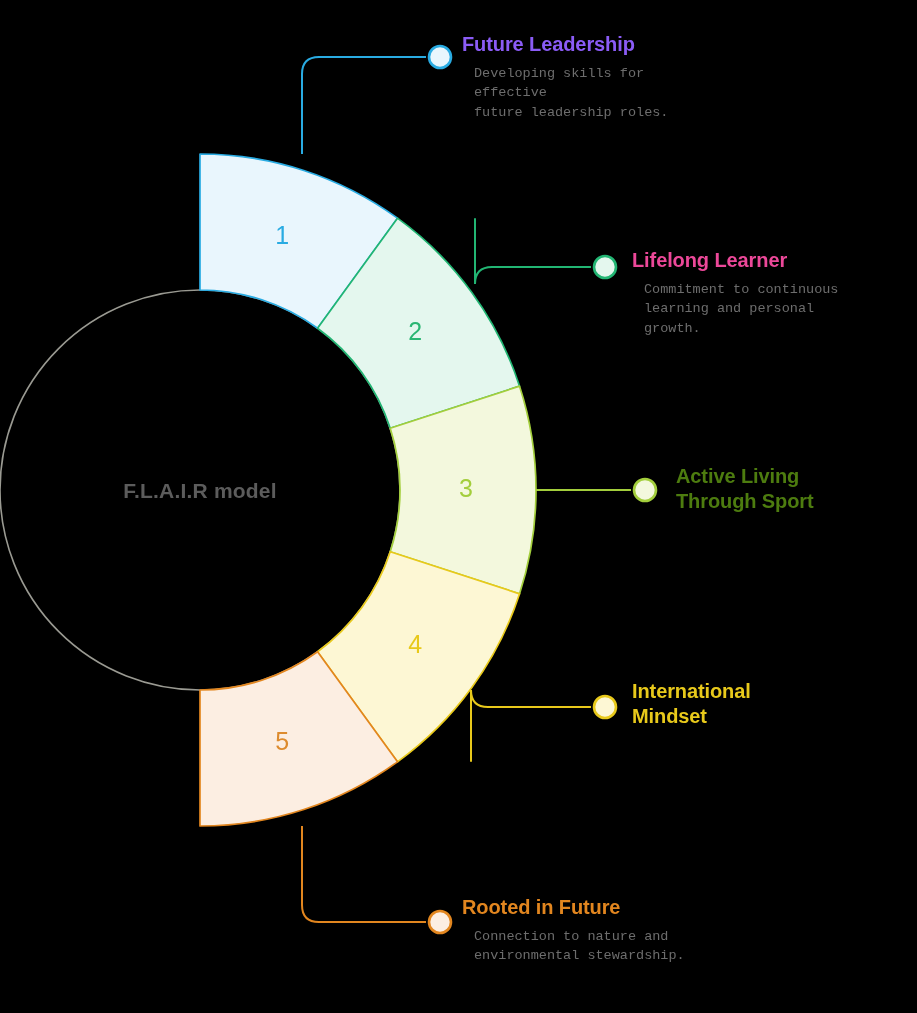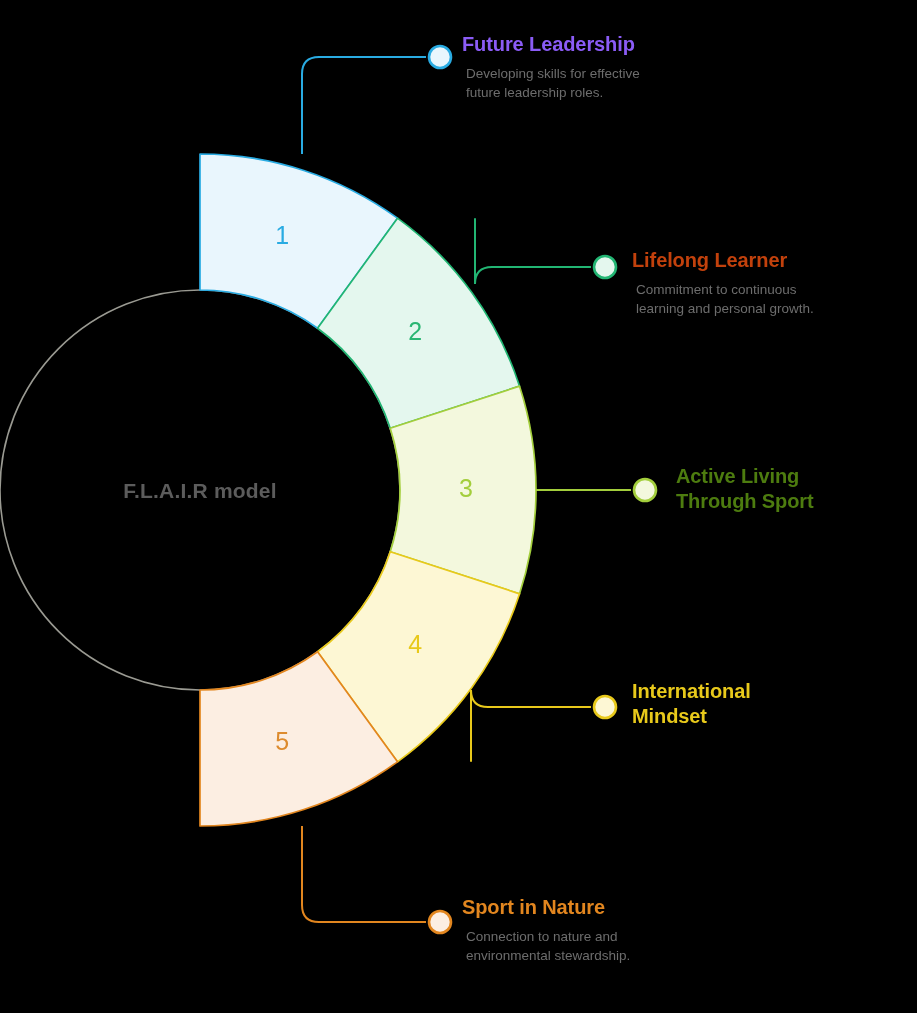--- a/index.html
+++ b/index.html
@@ -51,26 +51,26 @@
   .callout-title {
     font-family: "Liberation Sans", sans-serif;
     font-size: 20px;
     font-weight: 700;
     line-height: 1.24;
     letter-spacing: -0.1px;
     margin: 0;
     white-space: pre-line;
   }
   .callout-desc {
-    font-family: Liberation Sans, sans-serif;
+    font-family: Liberation Mono, monospace;
     font-size: 13.5px;
     font-weight: 400;
     line-height: 1.44;
     color: #6d6d6d;
-    margin: 7px 0 0 4px;
+    margin: 7px 0 0 12px;
     white-space: pre-line;
   }
 </style>
 </head>
 <body>
 
 <div id="stage">
 
   <svg class="diagram" id="diagram-svg" viewBox="0 0 917 1013" xmlns="http://www.w3.org/2000/svg">
     <g id="inner-circle-group">
@@ -105,32 +105,32 @@
     <text id="center-text" class="center-label" x="200" y="492">F.L.A.I.R model</text>
   </svg>
 
   <div id="callouts-layer">
       <div class="callout" style="left: 462px; top: 32px; width: 230px;">
         <div class="callout-title" style="color: #8b5cf6;">Future Leadership</div>
         <div class="callout-desc">Developing skills for effective
 future leadership roles.</div>
       </div>
       <div class="callout" style="left: 632px; top: 248px; width: 235px;">
-        <div class="callout-title" style="color: #c2410c;">Lifelong Learner</div>
+        <div class="callout-title" style="color: #ec4899;">Lifelong Learner</div>
         <div class="callout-desc">Commitment to continuous
 learning and personal growth.</div>
       </div>
       <div class="callout" style="left: 676px; top: 464px; width: 215px;">
         <div class="callout-title" style="color: #4d7c0f;">Active Living
 Through Sport</div>
       </div>
       <div class="callout" style="left: 632px; top: 679px; width: 215px;">
         <div class="callout-title" style="color: rgb(232, 201, 27);">International
 Mindset</div>
       </div>
       <div class="callout" style="left: 462px; top: 895px; width: 240px;">
-        <div class="callout-title" style="color: rgb(226, 134, 31);">Sport in Nature</div>
+        <div class="callout-title" style="color: rgb(226, 134, 31);">Rooted in Future</div>
         <div class="callout-desc">Connection to nature and
 environmental stewardship.</div>
       </div>
     </div>
 
 </div>
 
 </body></html>

